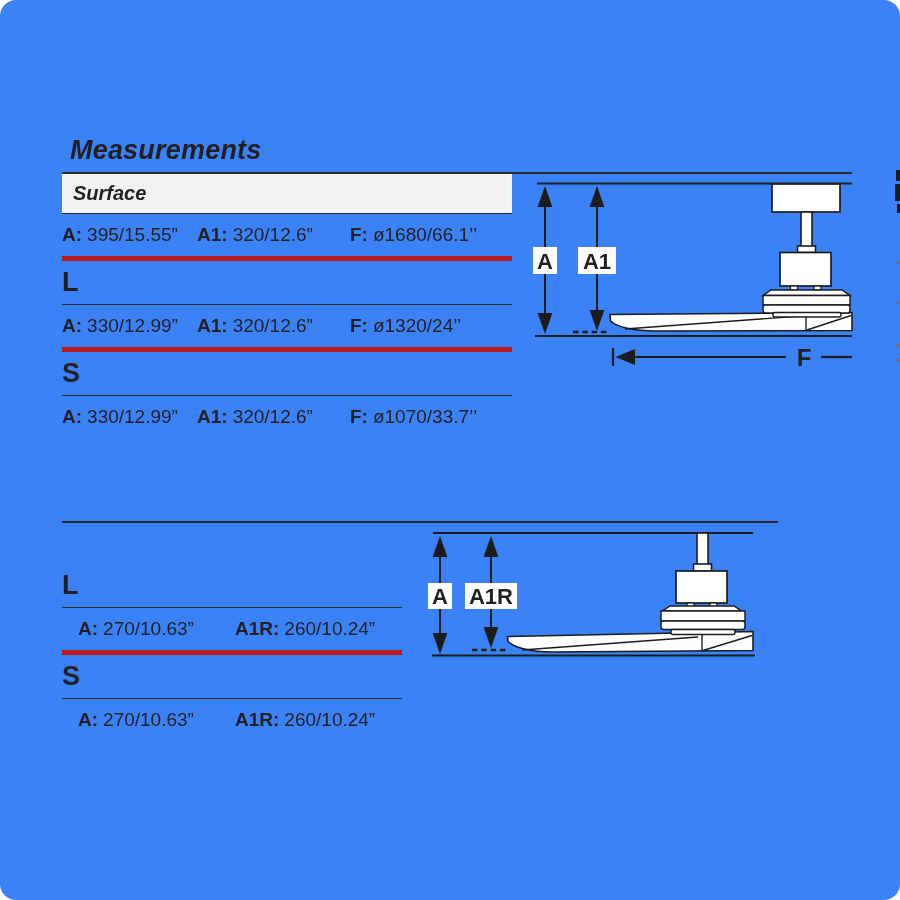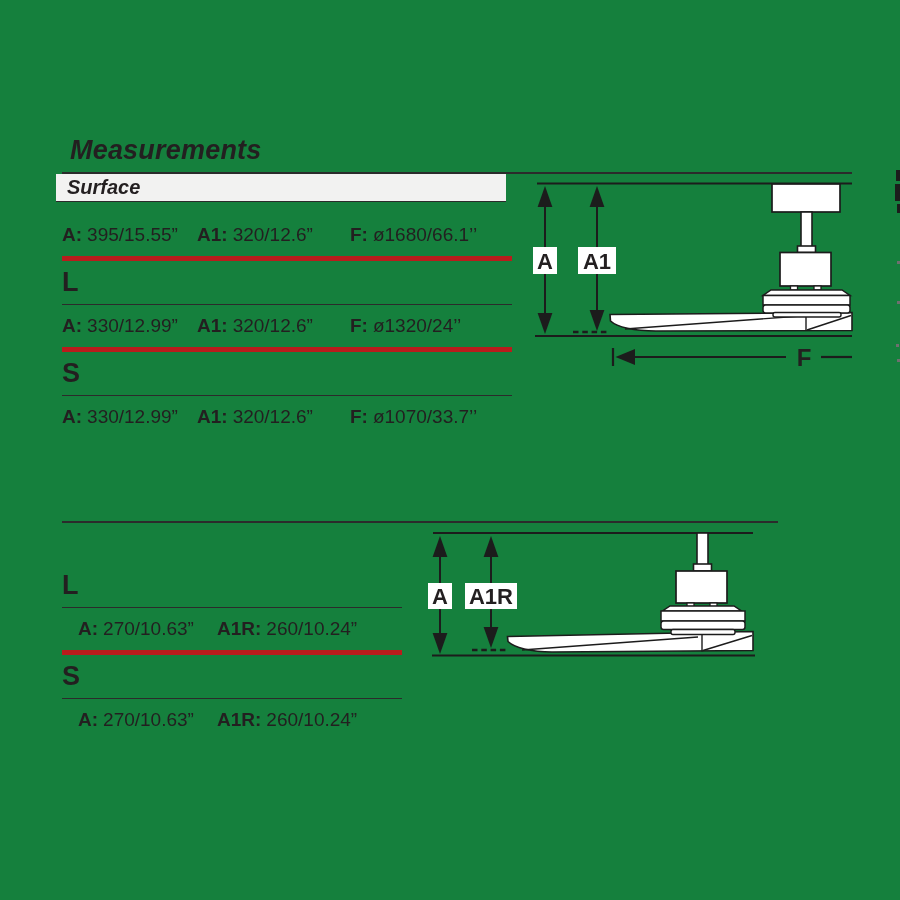--- a/index.html
+++ b/index.html
@@ -1,18 +1,18 @@
 <!DOCTYPE html>
 <html><head>
 <meta charset="utf-8">
 <style>
   html,body{margin:0;padding:0;background:#ffffff;}
   #page{
-    position:relative;width:900px;height:900px;background:#15803d;overflow:hidden;
-    font-family:"Liberation Sans",sans-serif;color:#231f20;
+    position:relative;width:900px;height:900px;background:#3b82f6;overflow:hidden;
+    font-family:"Liberation Sans",sans-serif;color:#231f20;border-radius:16px;
     -webkit-font-smoothing:antialiased;
   }
   .abs{position:absolute;}
 
   
   #main-title{
     left:70px;top:135px;font-size:27px;font-weight:bold;font-style:italic;
     letter-spacing:.2px;
   }
 
@@ -20,40 +20,40 @@
   .rule{height:2px;background:#2b2b2b;}
   #surface-rule{left:62px;top:172px;width:790px;}
   #recessed-rule{left:62px;top:521px;width:716px;}
 
   
   .band{
     background:#f2f2f1;border-bottom:1px solid #2b2b2b;box-sizing:border-box;
     display:flex;align-items:center;padding-left:11px;
     font-size:20px;font-weight:bold;font-style:italic;
   }
-  #surface-band{left:56px;top:174px;width:450px;height:28px;}
+  #surface-band{left:62px;top:174px;width:450px;height:40px;}
   #recessed-band{left:62px;top:523px;width:340px;height:41px;}
 
   
   .rows{left:62px;}
   #surface-rows{top:214px;width:450px;}
   #recessed-rows{top:564px;width:340px;}
   .size-heading{
     height:43px;border-bottom:1px solid #2b2b2b;
     display:flex;align-items:center;font-size:27px;font-weight:bold;
   }
   .spec-row{
     height:42px;border-bottom:5px solid #b91c1c;position:relative;
     font-size:19px;
   }
   .spec-row.last{border-bottom:none;}
   .spec{position:absolute;top:50%;transform:translateY(-50%);white-space:nowrap;}
   .spec b{font-weight:bold;margin-right:5px;}
   .c0{left:0;} .c1{left:135px;} .c2{left:288px;}
-  .r0{left:16px;} .r1{left:155px;}
+  .r0{left:16px;} .r1{left:173px;}
 
   
   #surface-diagram{left:528px;top:158px;}
   #recessed-diagram{left:415px;top:515px;}
   svg{display:block;}
   .dline{stroke:#1c1c1c;fill:none;}
   .dfill{fill:#ffffff;stroke:#1c1c1c;}
   .ahead{fill:#1c1c1c;stroke:none;}
   .dimlabel{font-family:"Liberation Sans",sans-serif;font-weight:bold;fill:#231f20;}
 

